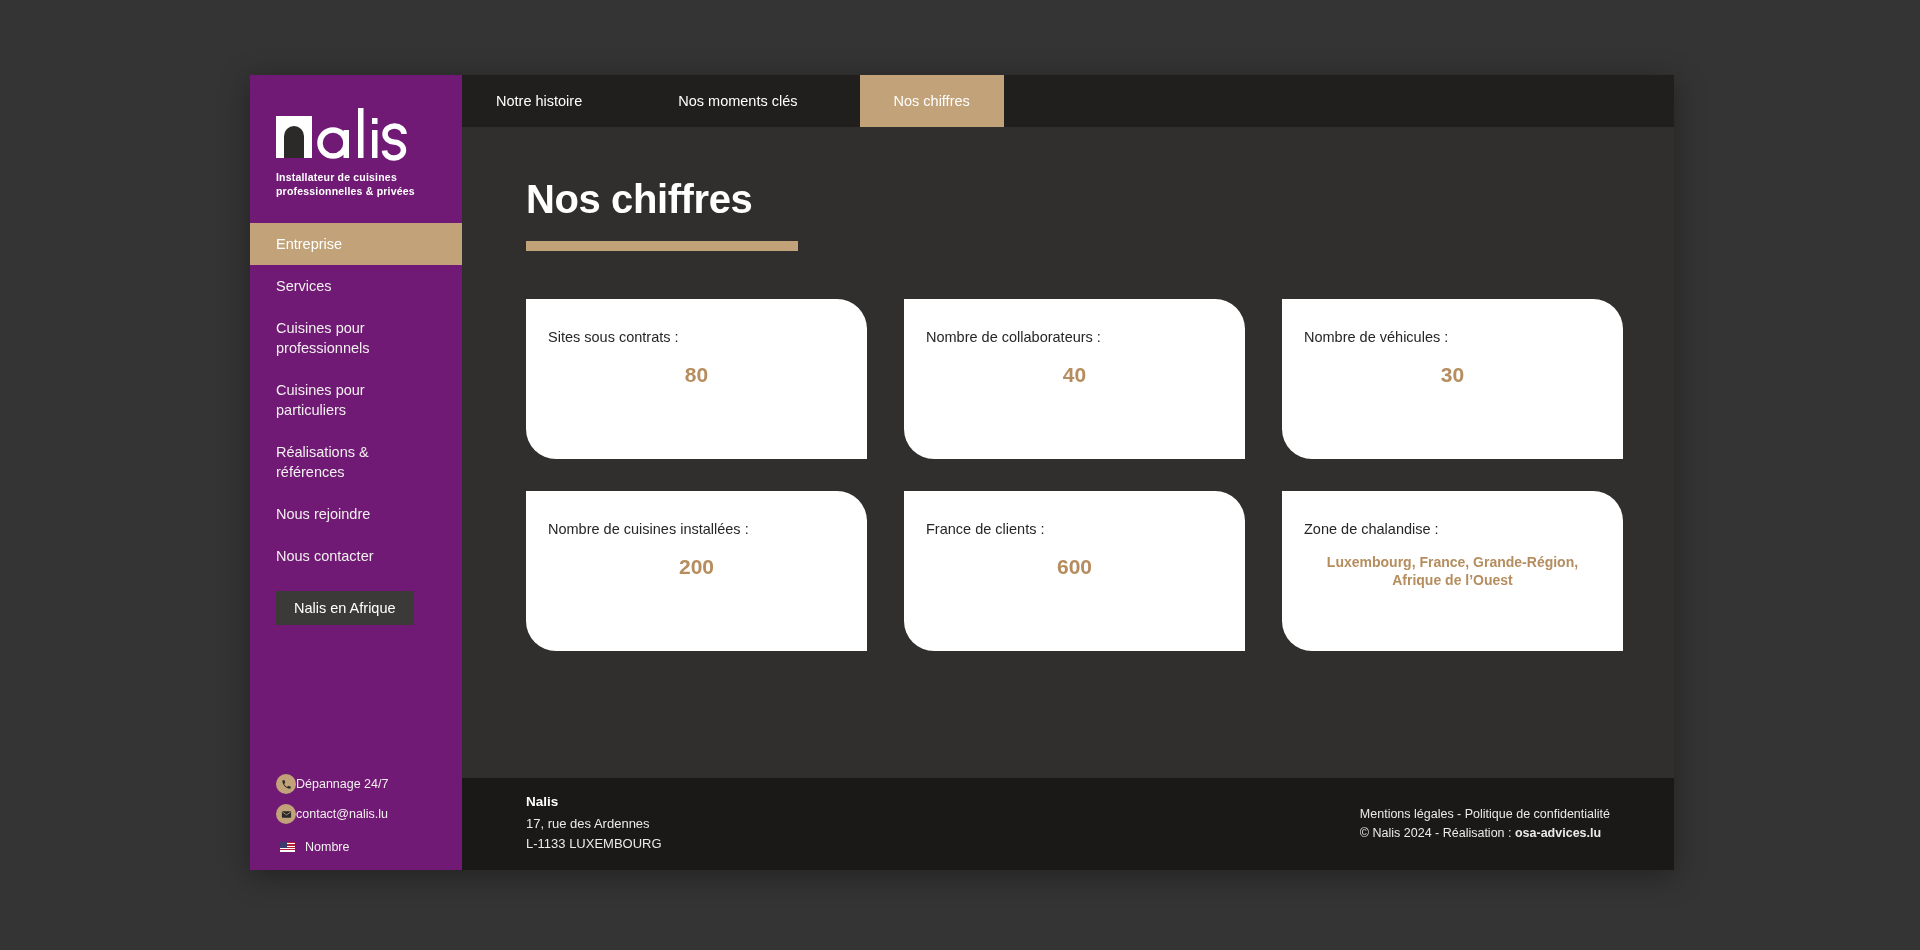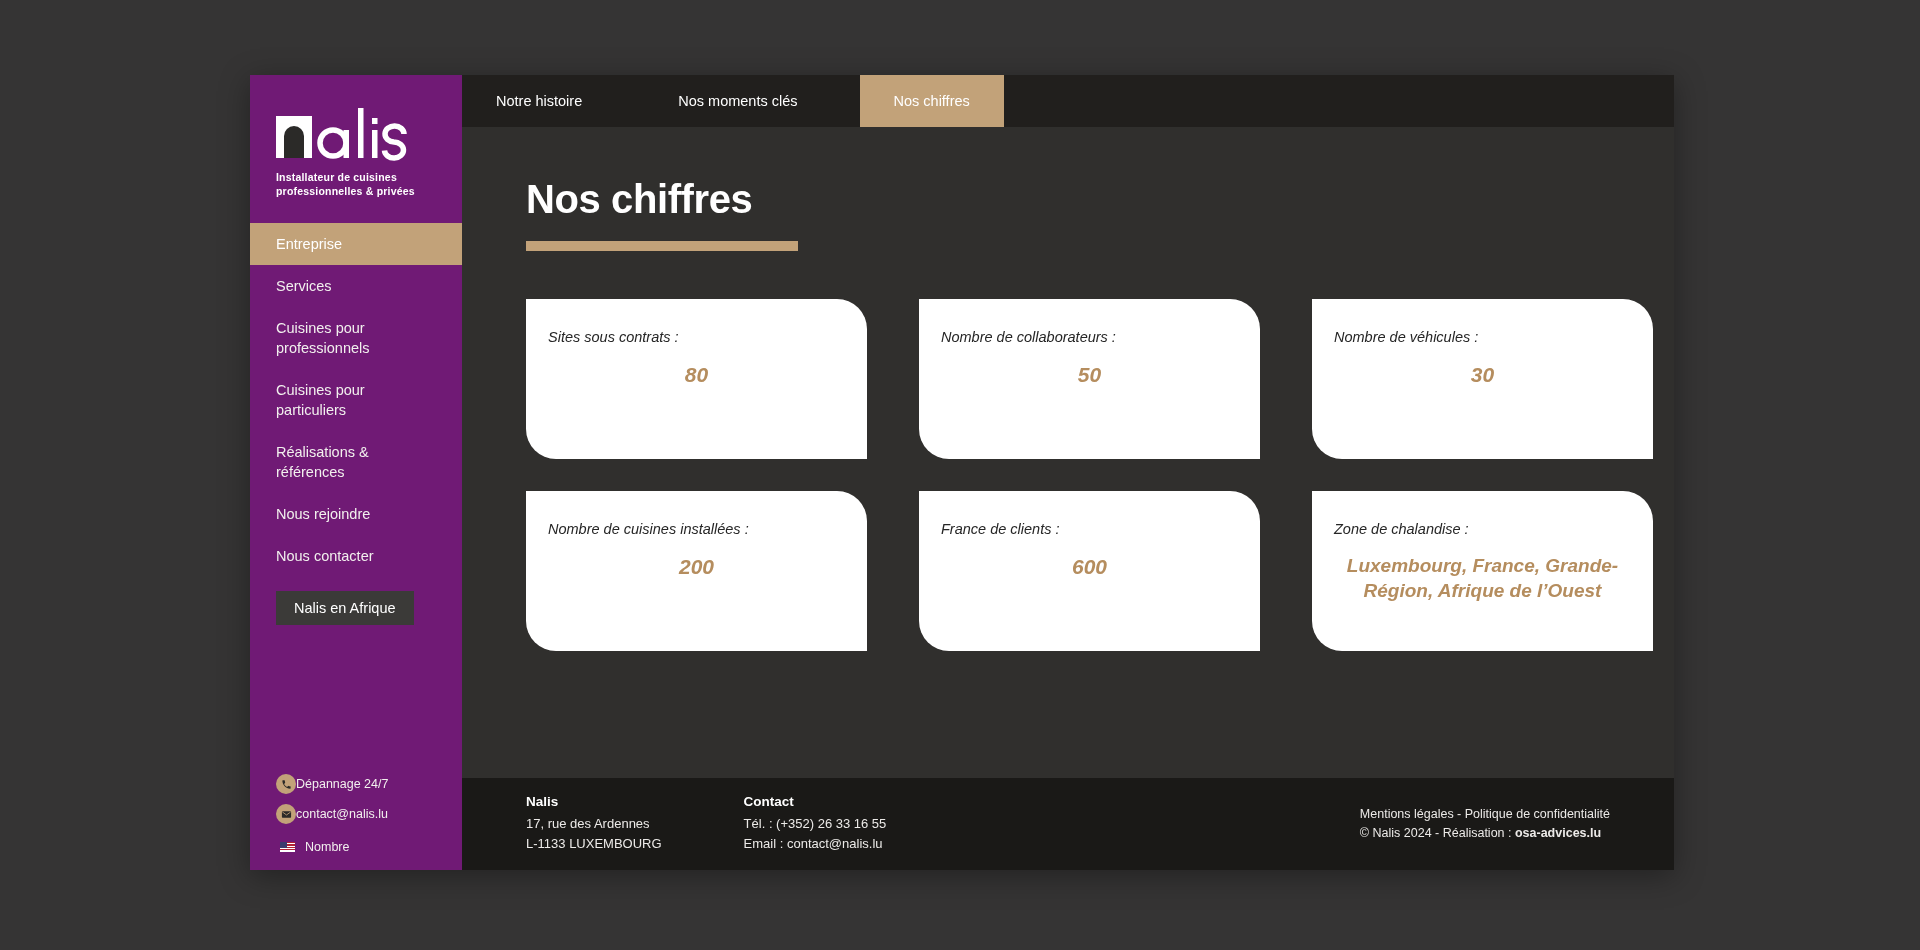--- a/index.html
+++ b/index.html
@@ -206,23 +206,22 @@
   .title-rule {
     width: 272px;
     height: 10px;
     background: #c2a279;
     margin-top: 22px;
   }
 
   .cards {
     display: grid;
     grid-template-columns: repeat(3, 341px);
-    gap: 32px 52px;
+    gap: 32px 37px;
     margin-top: 48px;
-    font-style: italic;
   }
 
   .card {
     background: #ffffff;
     height: 160px;
     border-radius: 0 30px 0 30px;
     padding: 30px 22px 0 22px;
   }
 
   .card-label {
@@ -232,21 +231,21 @@
   }
 
   .card-value {
     color: #b58d5e;
     font-size: 21px;
     font-weight: bold;
     text-align: center;
     margin-top: 16px;
     line-height: 1.28;
   }
-  .card-value.multiline { font-size: 19px; }
+  .card-value.multiline { font-size: 14px; }
 
   
   .footer {
     background: #1a1917;
     flex: 0 0 92px;
     height: 92px;
     display: flex;
     align-items: center;
     padding: 0 64px 0 64px;
     position: relative;
@@ -368,21 +367,21 @@
 
         <div class="cards">
 
           <div class="card">
             <div class="card-label">Sites sous contrats :</div>
             <div class="card-value">80</div>
           </div>
 
           <div class="card">
             <div class="card-label">Nombre de collaborateurs :</div>
-            <div class="card-value">50</div>
+            <div class="card-value">40</div>
           </div>
 
           <div class="card">
             <div class="card-label">Nombre de véhicules :</div>
             <div class="card-value">30</div>
           </div>
 
           <div class="card">
             <div class="card-label">Nombre de cuisines installées :</div>
             <div class="card-value">200</div>
@@ -402,25 +401,20 @@
       </div>
 
       <footer class="footer">
 
         <div class="foot-col">
           <div class="foot-head">Nalis</div>
           <div class="foot-line">17, rue des Ardennes</div>
           <div class="foot-line">L-1133 LUXEMBOURG</div>
         </div>
 
-        <div class="foot-col">
-          <div class="foot-head">Contact</div>
-          <div class="foot-line">Tél. : (+352) 26 33 16 55</div>
-          <div class="foot-line">Email : contact@nalis.lu</div>
-        </div>
 
         <div class="foot-right">
           <div class="foot-line">Mentions légales - Politique de confidentialité</div>
           <div class="foot-line"><span>© Nalis 2024 - Réalisation : </span><a class="foot-strong">osa-advices.lu</a></div>
         </div>
 
       </footer>
     </div>
   </div>
 </div>

